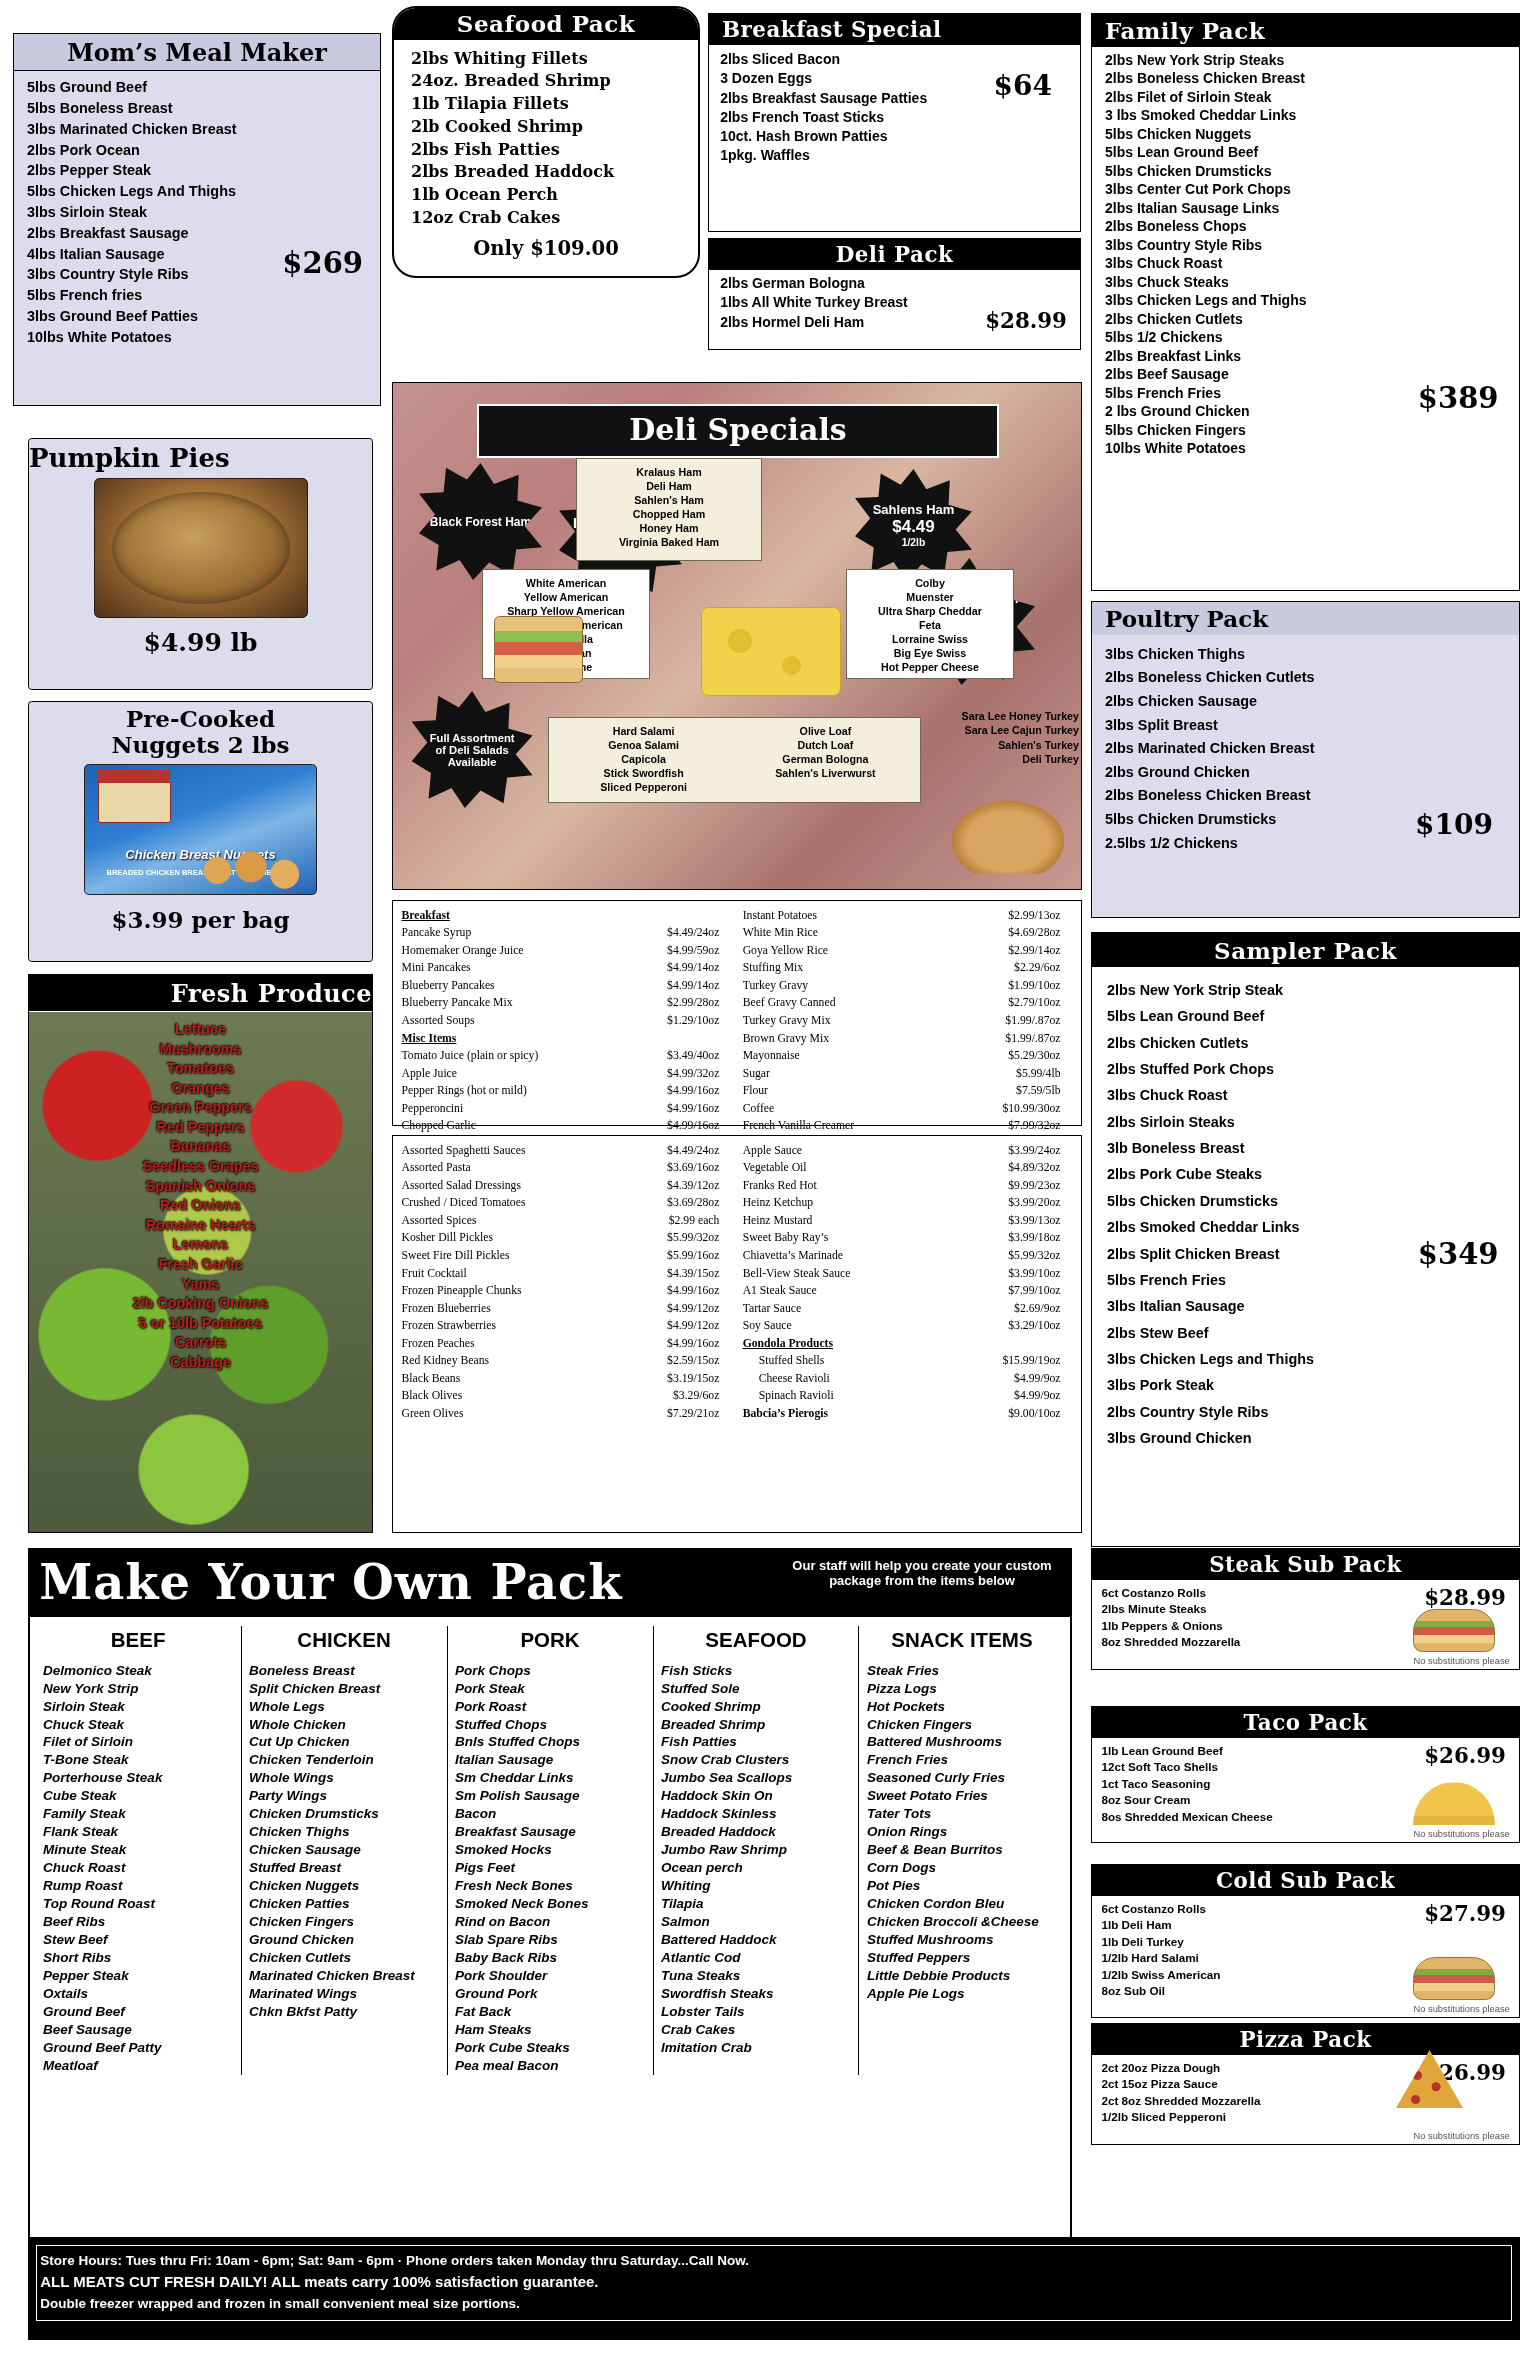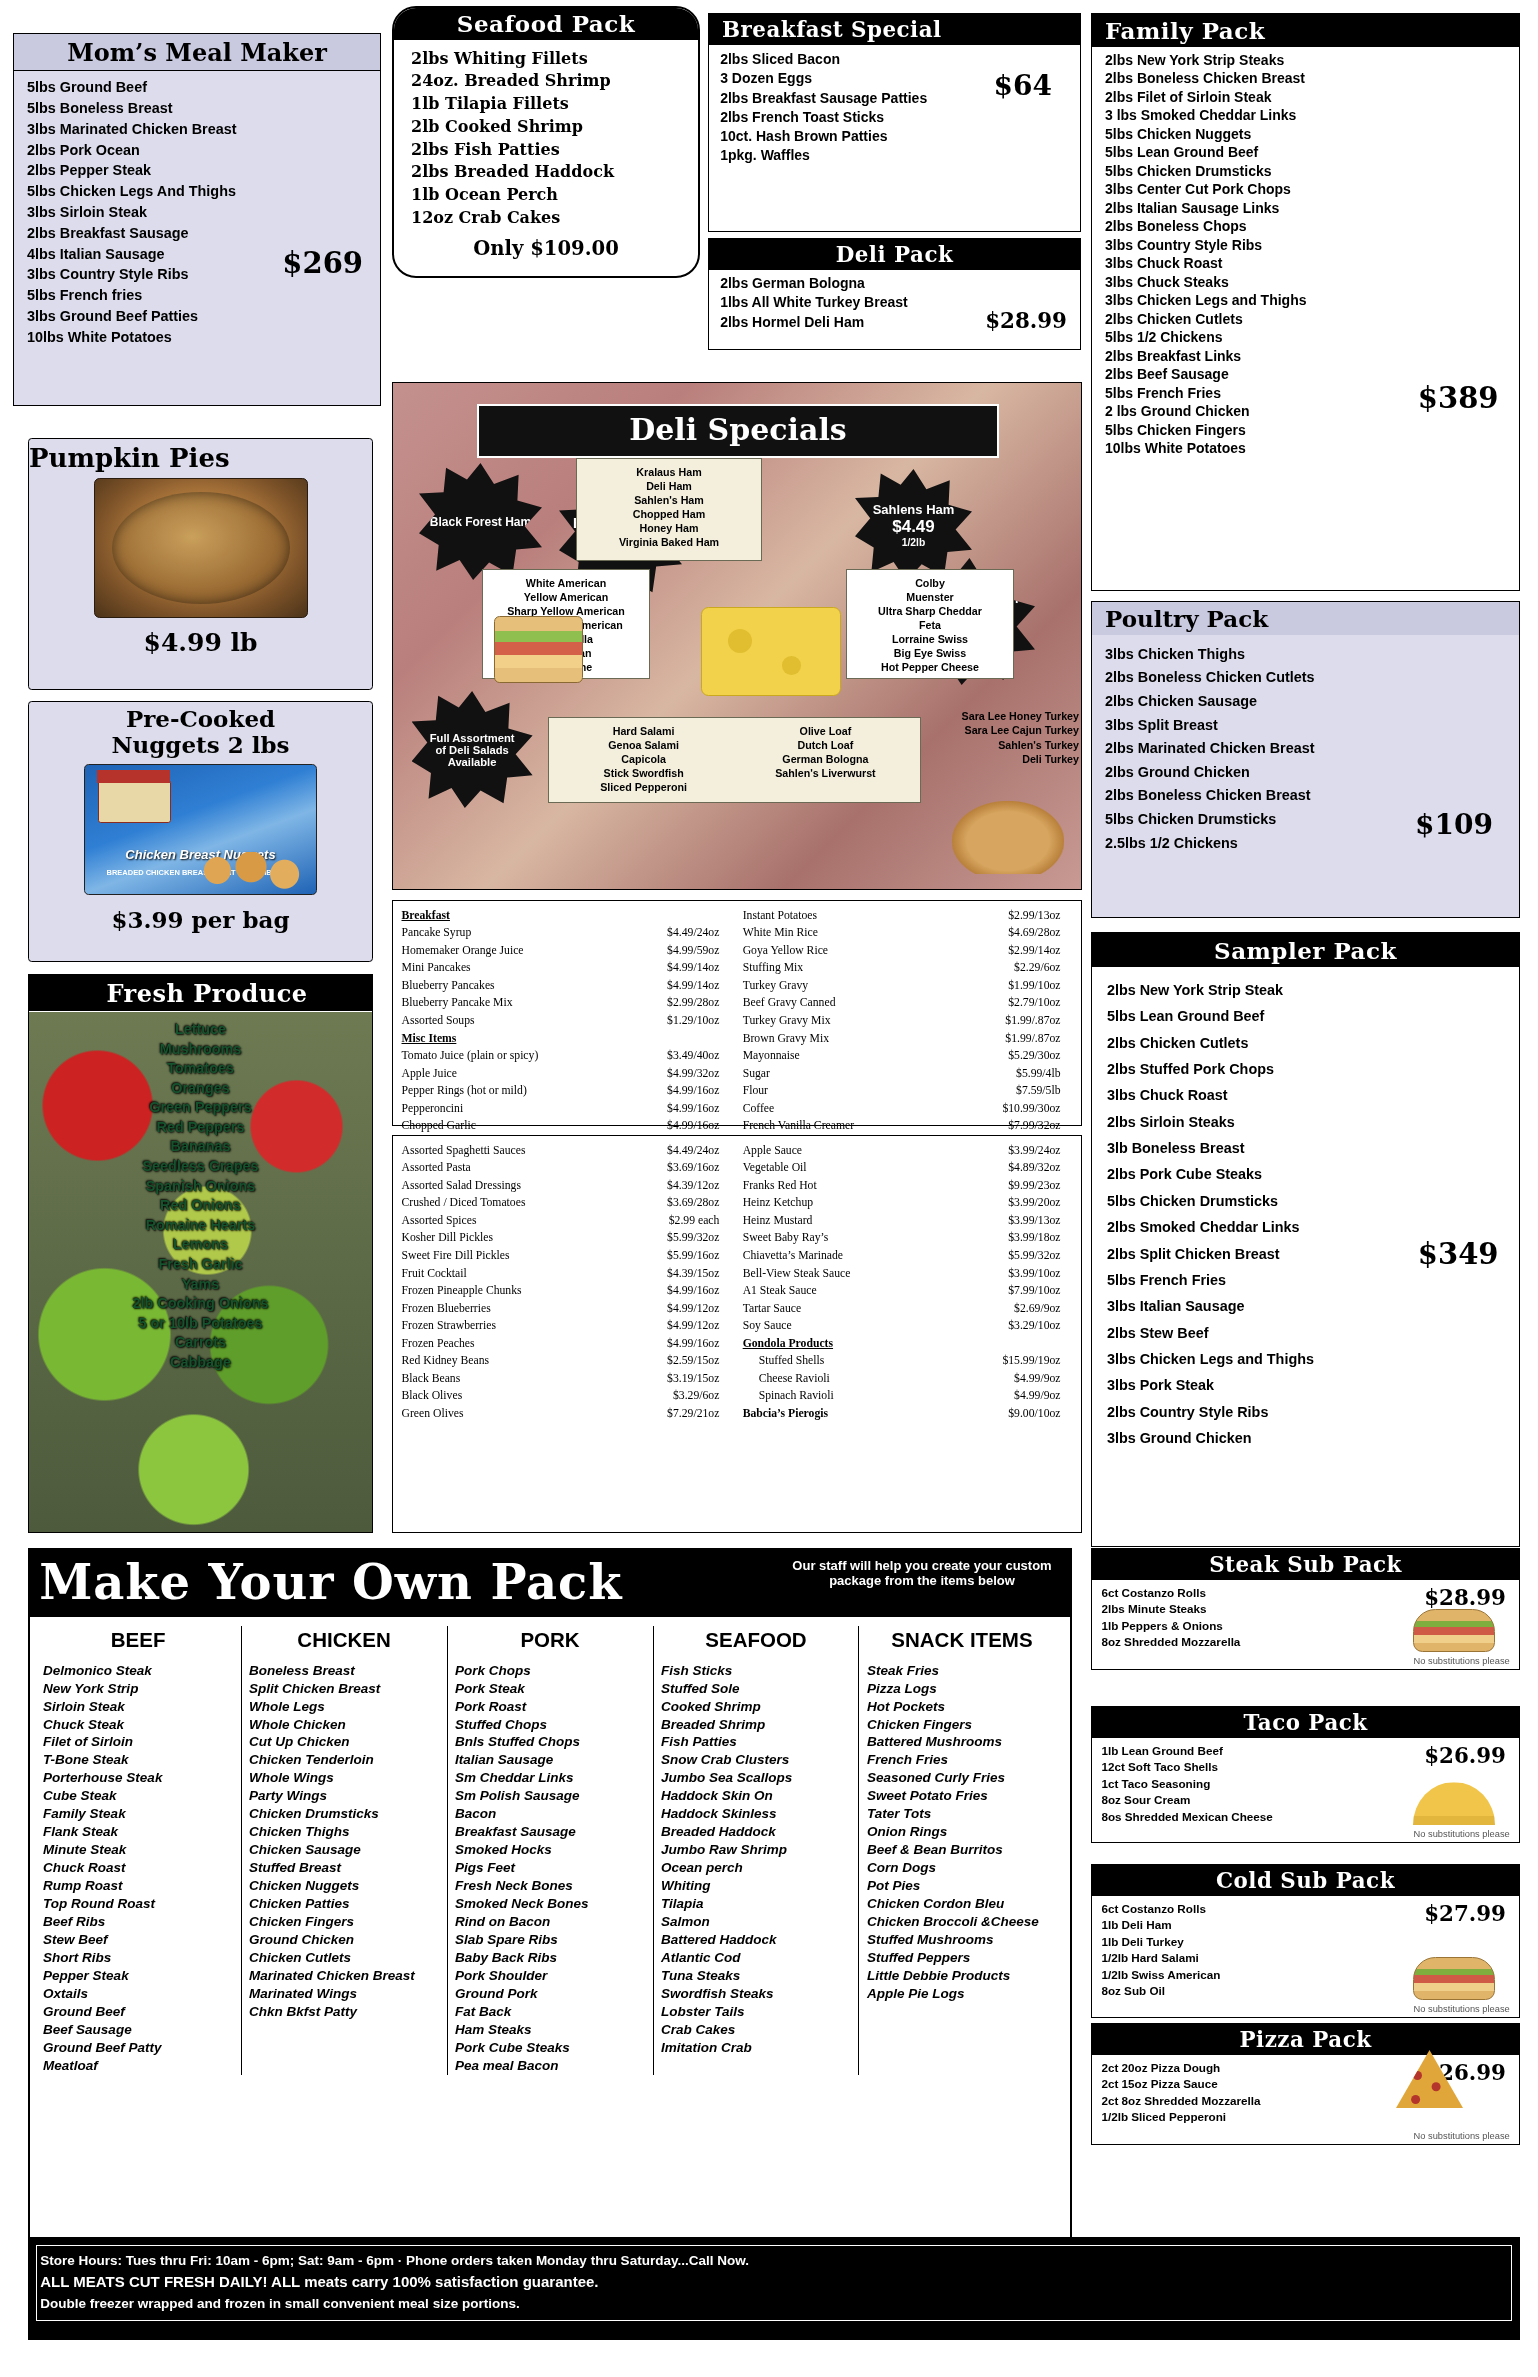--- a/index.html
+++ b/index.html
@@ -106,32 +106,32 @@
   #nuggets .photo .label { position:absolute; left:0; right:0; bottom:32px; text-align:center; color:#fff; font-weight:bold; font-size:13px; font-style:italic; text-shadow:0.9px 0.9px 1.9px #000;}
   #nuggets .photo .label2 { position:absolute; left:0; right:0; bottom:17px; text-align:center; color:#fff; font-weight:bold; font-size:7.5px;}
   #nuggets .photo .nug { position:absolute; right:9.3px; bottom:5.6px; width:112px; height:37px;
       background:radial-gradient(circle at 20% 50%, #e0a552 0 13px, transparent 14px),
                  radial-gradient(circle at 50% 40%, #d99a45 0 15px, transparent 16px),
                  radial-gradient(circle at 80% 60%, #e3ad5e 0 14px, transparent 15px);}
   #nuggets .price { text-align:center; font-family:"DejaVu Serif", serif; font-weight:bold; font-size:23px; margin-top:11.2px;}
 
   
   #produce { position:absolute; left:28px; top:974px; width:345px; height:559px; border:1.9px solid #000; background:#fff; overflow:hidden;}
-  #produce .hdr { font-size:24px; padding:3.7px 0; text-align:center; padding-left:13px;}
+  #produce .hdr { font-size:24px; padding:3.7px 0; text-align:right; padding-left:13px;}
   #produce .photo { position:absolute; left:0; top:37px; right:0; bottom:0;
       background:
         radial-gradient(circle at 20% 18%, #cc2222 0 54px, transparent 56px),
         radial-gradient(circle at 78% 22%, #d22b2b 0 45px, transparent 47px),
         radial-gradient(circle at 22% 62%, #79b833 0 65px, transparent 67px),
         radial-gradient(circle at 70% 64%, #5f9e2a 0 58px, transparent 60px),
         radial-gradient(circle at 48% 88%, #8cc63f 0 54px, transparent 56px),
         radial-gradient(circle at 52% 42%, #b0c94a 0 43px, transparent 45px),
         linear-gradient(#6d7a52,#4d5a3c);}
   #produce .plist { position:absolute; left:0; right:0; top:45px; text-align:center; }
-  #produce .plist div { color:#14532d; font-weight:bold; font-size:14.4px; line-height:1.36; text-shadow:0.9px 0.9px 1.9px #000, -0.9px -0.9px 1.9px #000;}
+  #produce .plist div { color:#b91c1c; font-weight:bold; font-size:14.4px; line-height:1.36; text-shadow:0.9px 0.9px 1.9px #000, -0.9px -0.9px 1.9px #000;}
 
   
   #deli { position:absolute; left:392px; top:382px; width:690px; height:508px; border:1.9px solid #000; overflow:hidden;
           background:linear-gradient(135deg,#c4918e 0%, #b97f7c 25%, #d8b7a2 50%, #a8716c 75%, #c89a93 100%);}
   #deli .banner { position:absolute; left:84px; top:20.5px; width:522px; height:54px; background:#111; border:2.8px solid #fff; }
   #deli .banner span { display:block; text-align:center; color:#fff; font-family:"DejaVu Serif", serif; font-weight:bold; font-size:30px; line-height:48px;}
   #deli .panel { position:absolute; background:#f3efdc; border:1.9px solid #6b6b55; }
   #deli .panel div { font-size:10.7px; font-weight:bold; line-height:1.32; text-align:center; }
   #deli .star { position:absolute; color:#fff; text-align:center; font-weight:bold; display:flex; align-items:center; justify-content:center; flex-direction:column;}
   .burst {

